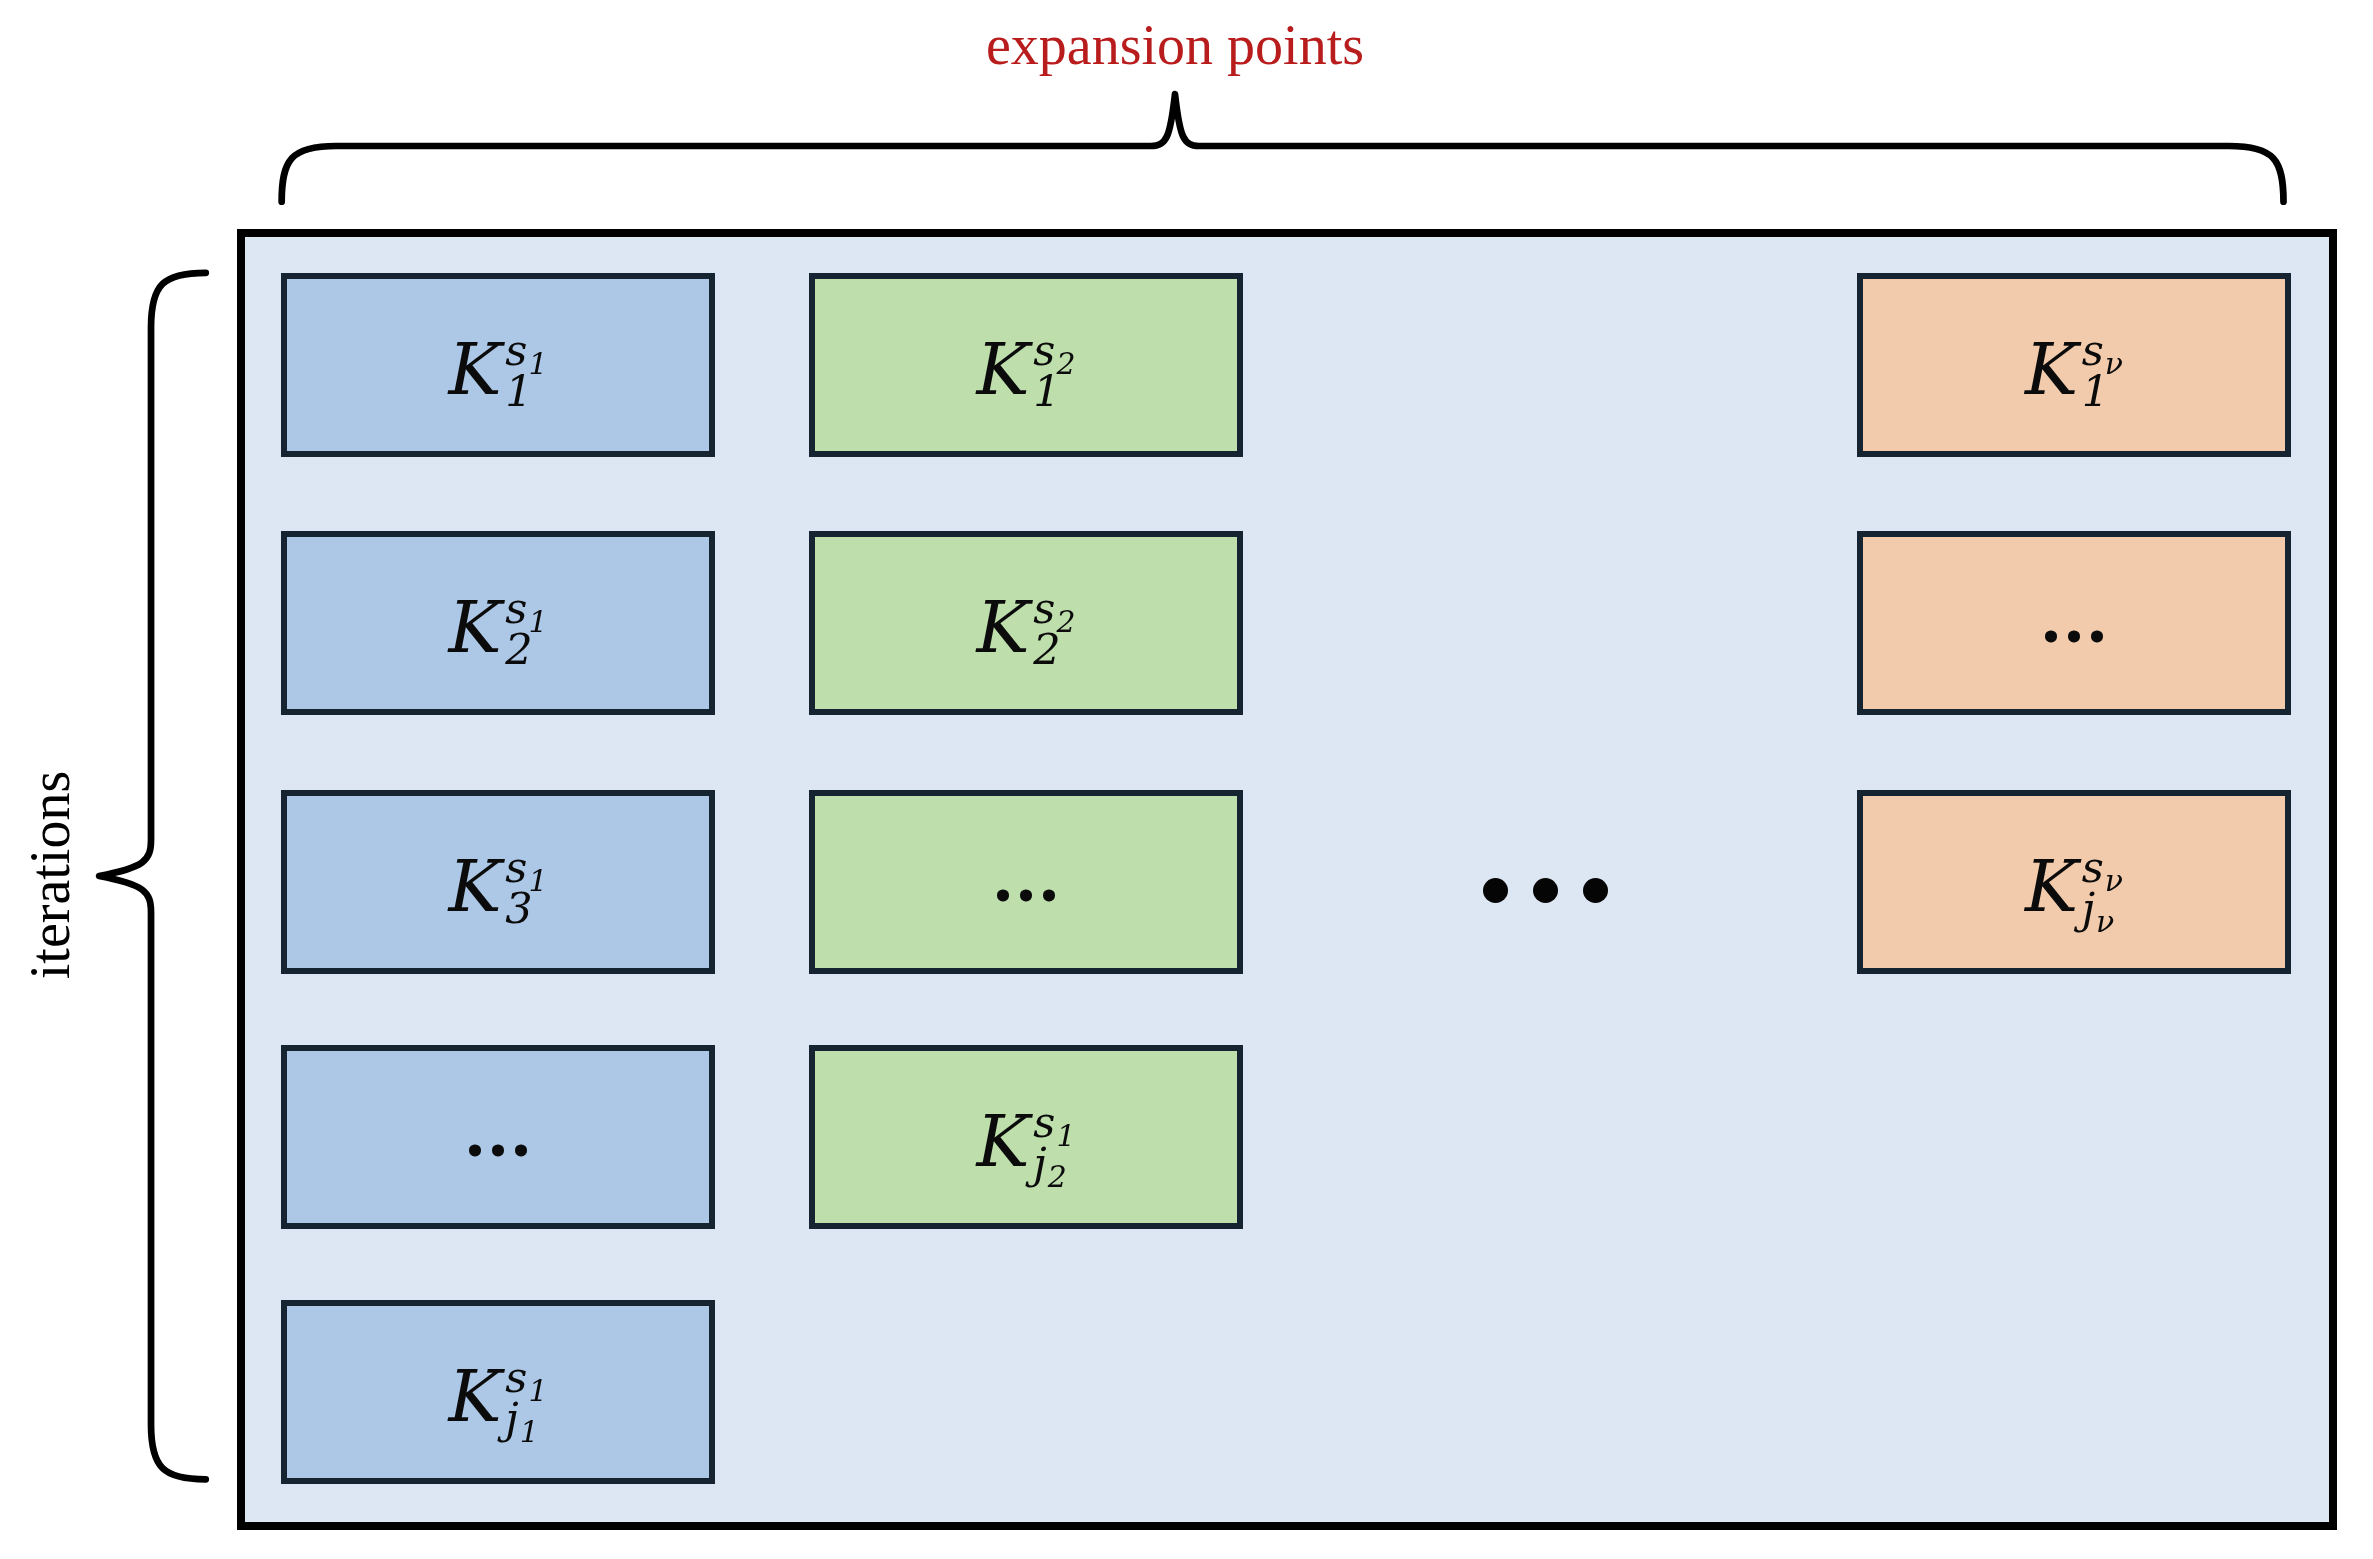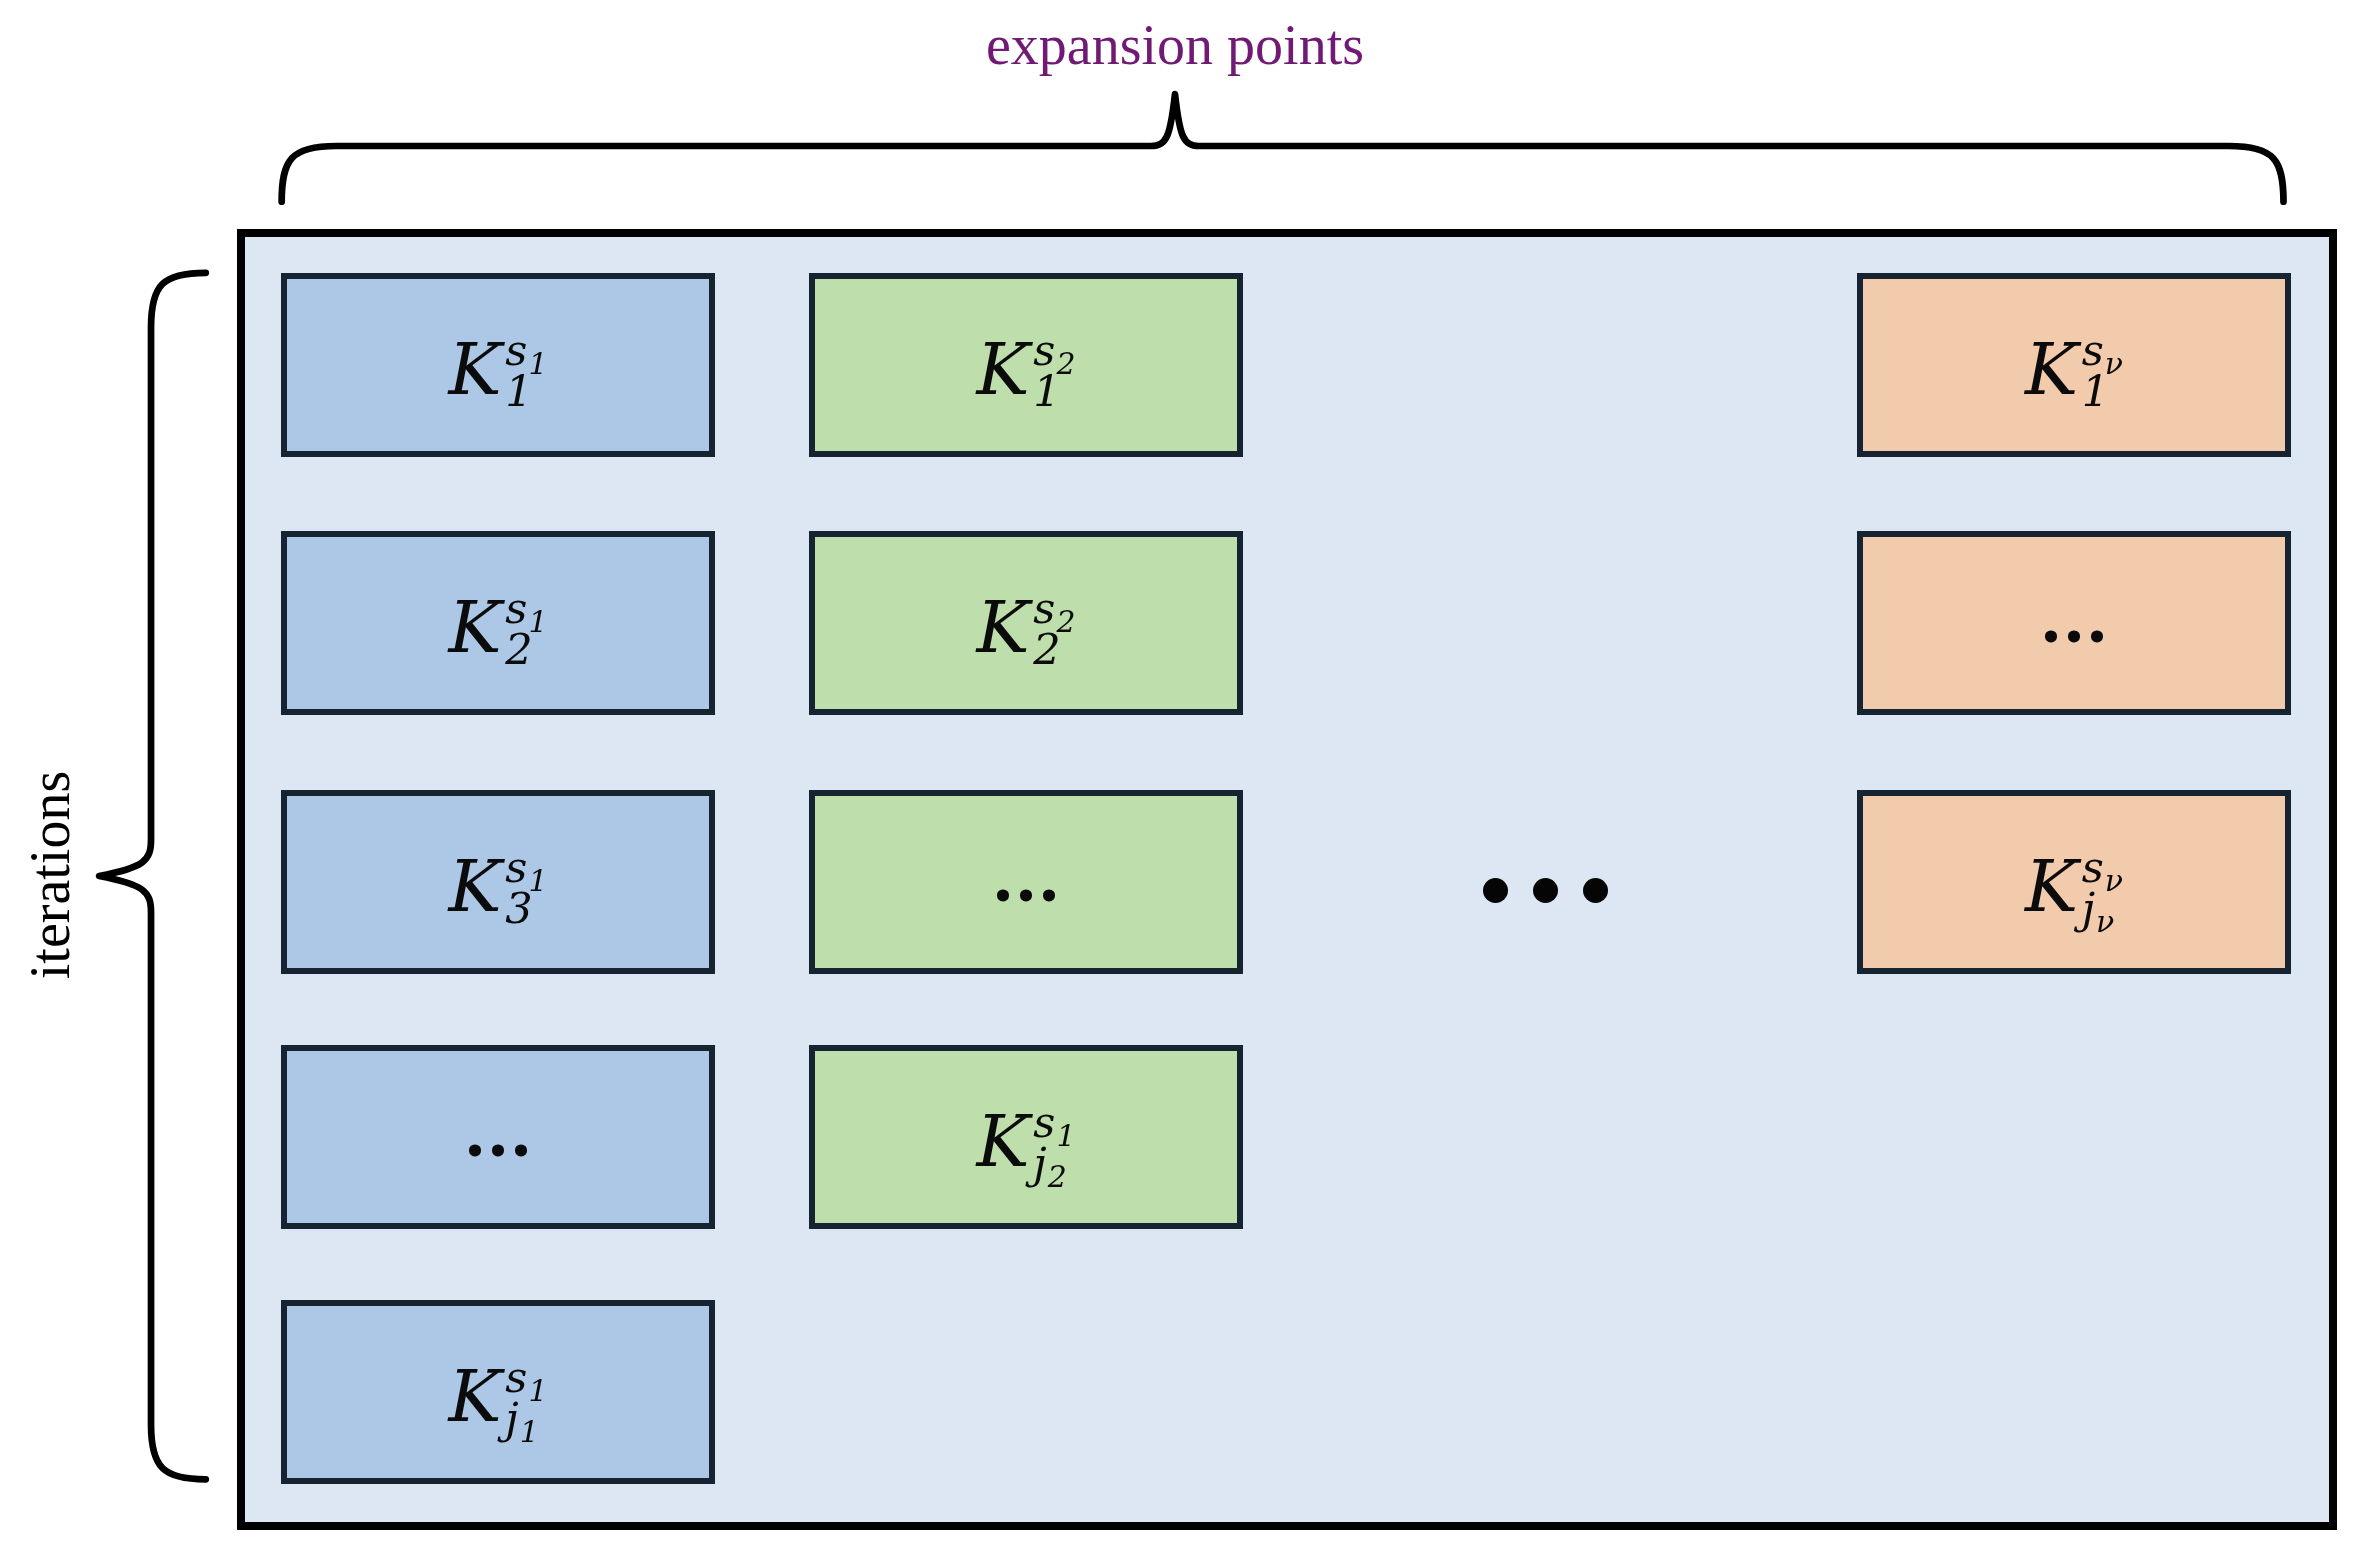--- a/index.html
+++ b/index.html
@@ -17,21 +17,21 @@
     width: 2374px; height: 1559px;
     pointer-events: none;
   }
 
   
   .top-label {
     position: absolute;
     left: 1175px; top: 13.4px;
     transform: translateX(-50%);
     font-size: 56px;
-    color: #701a75;
+    color: #b91c1c;
     white-space: nowrap;
   }
   .left-label {
     position: absolute;
     left: 50px; top: 875px;
     transform: translate(-50%, -50%) rotate(-90deg);
     font-size: 56px;
     color: #000;
     white-space: nowrap;
   }

